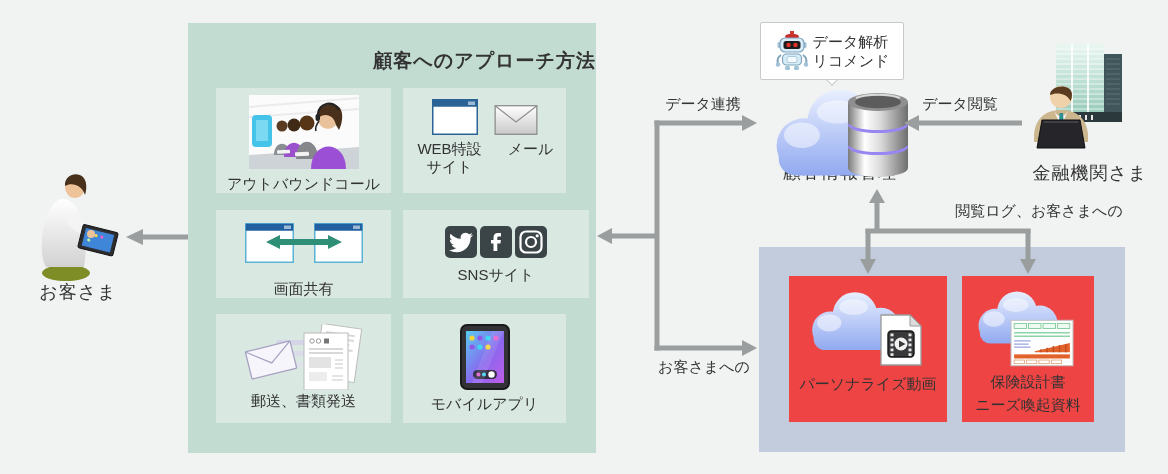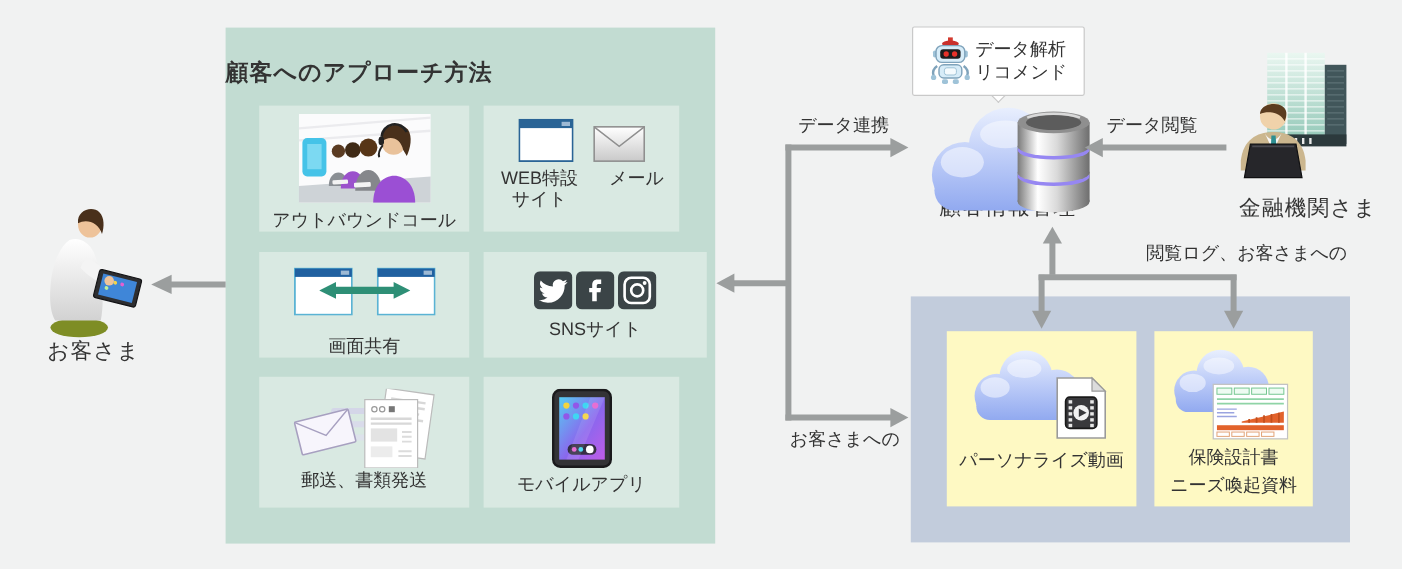--- a/index.html
+++ b/index.html
@@ -4,25 +4,25 @@
 <style>
   html,body{margin:0;padding:0}
   body{font-family:"Liberation Sans","DejaVu Sans",sans-serif;background:#f1f2f2;color:#333}
   .canvas{position:relative;width:1168px;height:474px;background:#f1f2f2;overflow:hidden}
   .abs{position:absolute}
   .lbl{font-size:15px;line-height:1.2;color:#333;text-align:center;white-space:nowrap}
   .entity{font-size:18px;letter-spacing:1px;color:#333;text-align:center;white-space:nowrap}
   .arrow-label{font-size:15px;color:#333;text-align:center;white-space:nowrap}
   
   .panel-green{position:absolute;left:188px;top:23px;width:408px;height:430px;background:#c2dcd2}
-  .panel-title{position:absolute;top:25px;left:0;width:100%;text-align:left;font-size:19px;font-weight:bold;letter-spacing:1px;color:#333}
+  .panel-title{position:absolute;top:25px;left:0;width:100%;text-align:right;font-size:19px;font-weight:bold;letter-spacing:1px;color:#333}
   .gcell{position:absolute;background:#d9e9e2;display:flex;flex-direction:column;align-items:center}
   
   .panel-blue{position:absolute;left:759px;top:247px;width:366px;height:205px;background:#c2ccdc}
-  .bcell{position:absolute;background:#fef9c3;display:flex;flex-direction:column;align-items:center}
+  .bcell{position:absolute;background:#ef4444;display:flex;flex-direction:column;align-items:center}
   
   .callout{position:absolute;left:760px;top:22px;width:142px;height:56px;background:#fff;border:1px solid #c9c9c9;border-radius:2px;display:flex;align-items:center;justify-content:center;gap:4px;z-index:6}
   .callout-tail{position:absolute;left:825px;top:69px;width:13px;height:13px;background:#fff;border-right:1px solid #c9c9c9;border-bottom:1px solid #c9c9c9;transform:rotate(45deg);z-index:5}
   .callout-text{font-size:15px;line-height:1.3;color:#333;text-align:left}
   .arrows{position:absolute;left:0;top:0;z-index:3;pointer-events:none}
   .grp{position:absolute;z-index:2}
   .defs-holder{position:absolute;width:0;height:0;overflow:hidden}
 </style>
 </head>
 <body>

